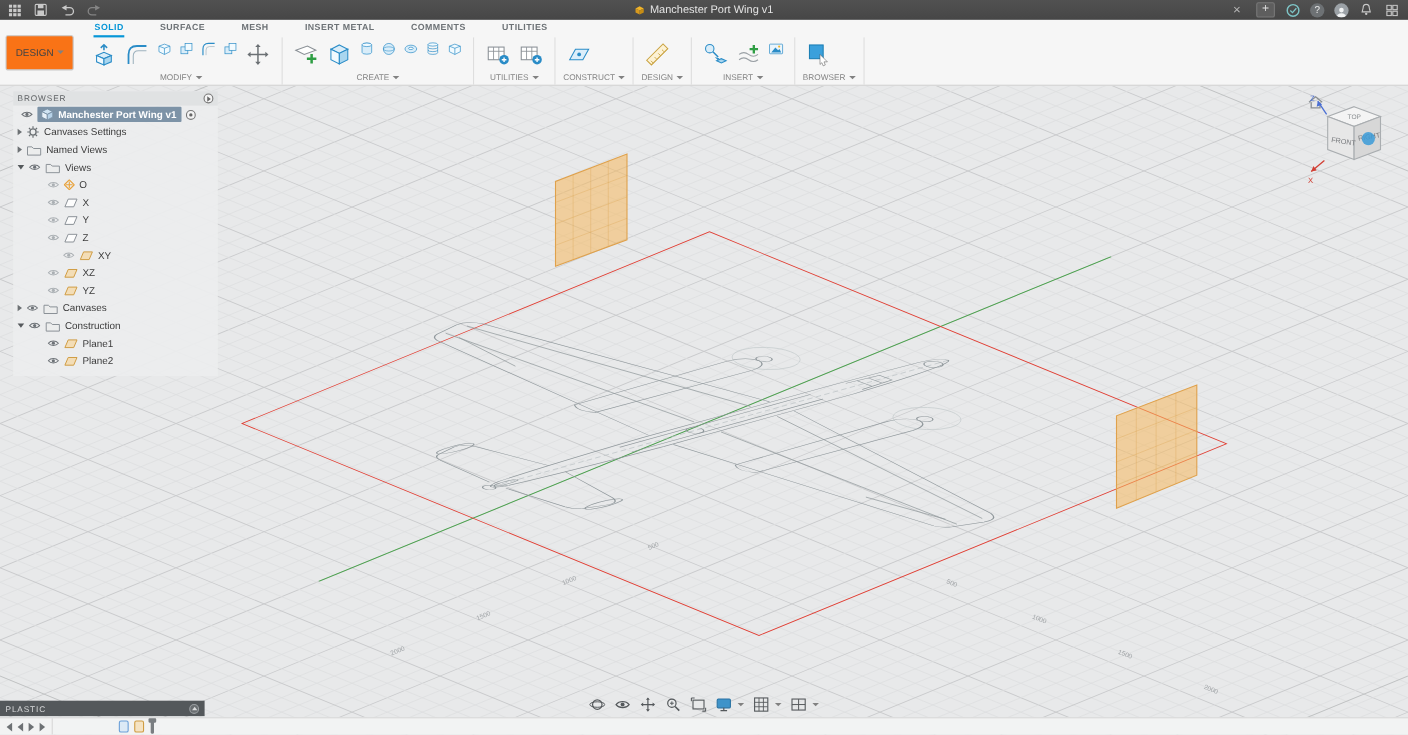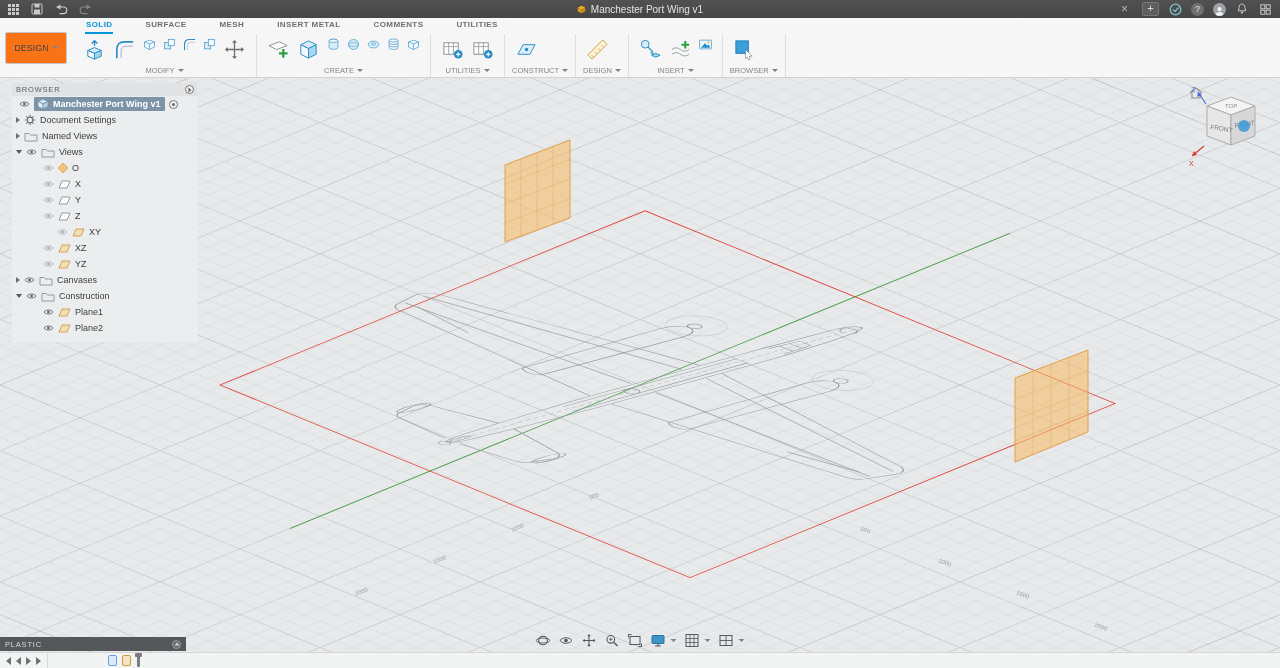--- a/index.html
+++ b/index.html
@@ -774,21 +774,21 @@
           </span>
       </div>
 
       <div class="brow">
         <span class="tri-r"></span>
         <span class="bicon">
             <svg width="12" height="12">
               <use href="#i-gear"></use>
             </svg>
           </span>
-        <span>Document Settings</span>
+        <span>Canvases Settings</span>
       </div>
 
       <div class="brow">
         <span class="tri-r"></span>
         <span class="bicon">
             <svg width="14" height="11">
               <use href="#i-folder"></use>
             </svg>
           </span>
         <span>Named Views</span>

